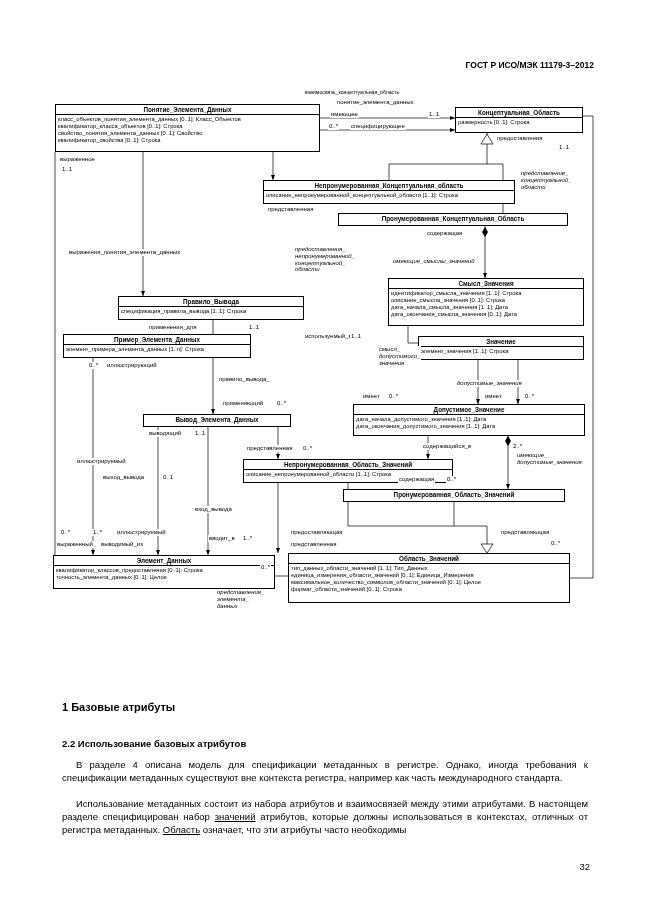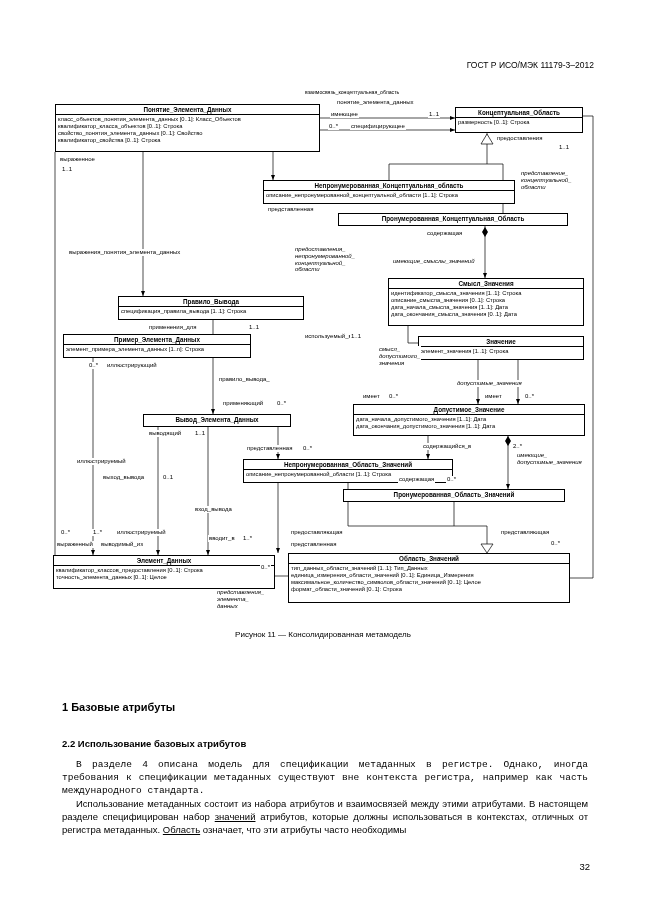--- a/index.html
+++ b/index.html
@@ -3,21 +3,21 @@
 <meta charset="utf-8">
 <style>
   * { margin:0; padding:0; box-sizing:border-box; }
   html,body { background:#9a9a9a; }
   .page {
     position:relative; width:646px; height:913px; margin:0 auto;
     background:#ffffff; color:#000;
     font-family:"Liberation Sans", sans-serif;
     overflow:hidden;
   }
-  .doc-header { position:absolute; top:60px; right:52px; font-size:8.5px; font-weight:normal;text-align:right; }
+  .doc-header { position:absolute; top:60px; right:52px; font-size:8.5px; font-weight:bold;text-align:right; }
 
   
   .diagram { position:absolute; left:48px; top:86px; width:552px; height:540px; }
   .diagram svg { position:absolute; left:0; top:0; }
   .cls {
     position:absolute; border:1px solid #000; background:#fff;
     font-size:5.8px; line-height:7px;
   }
   .cls-t {
     font-weight:bold; text-align:center; font-size:6.3px; line-height:9px;
@@ -30,21 +30,21 @@
     background:#fff; white-space:pre-line; padding:0 1px;
   }
   .elabel.it { font-style:italic; }
 
   
   .fig-caption { position:absolute; top:630px; left:0; width:100%; text-align:center; font-size:8px; }
   .note { position:absolute; top:648px; left:62px; width:526px; font-size:8px; line-height:10.5px; text-align:justify; text-indent:12px; }
   .h1 { position:absolute; top:701px; left:62px; font-size:11px; font-weight:bold; }
   .h2 { position:absolute; top:738px; left:62px; font-size:9.5px; font-weight:bold; }
   .para { position:absolute; left:62px; width:526px; font-size:9.5px; line-height:13px; text-align:justify; text-indent:14px; }
-  .p1 { top:758px;font-family:Liberation Mono, monospace; }
+  .p1 { top:758px; }
   .p2 { top:797px; }
   .u { text-decoration:underline; }
   .pagenum { position:absolute; top:861px; right:56px; font-size:9.5px; }
 </style>
 </head>
 <body>
 
 <div class="page">
 
   <div class="doc-header">ГОСТ Р ИСО/МЭК 11179-3–2012</div>
@@ -260,21 +260,20 @@
         <span class="elabel" style="left: 452px; top: 443px;">представляющая</span>
         <span class="elabel" style="left: 502px; top: 454px;">0..*</span>
         <span class="elabel it" style="left: 168px; top: 503px;">представления_
 элемента_
 данных</span>
         <span class="elabel" style="left: 212px; top: 478px;">0..*</span>
       </div>
 
   </div>
 
-  <div class="fig-caption">Рисунок 11 — Консолидированная метамодель</div>
 
 
   <div class="h1">1 Базовые атрибуты</div>
   <div class="h2">2.2 Использование базовых атрибутов</div>
 
   <div class="para p1">В разделе 4 описана модель для спецификации метаданных в регистре. Однако, иногда требования к спецификации метаданных существуют вне контекста регистра, например как часть международного стандарта.</div>
 
   <div class="para p2"><span>Использование метаданных состоит из набора атрибутов и взаимосвязей между этими атрибутами. В настоящем разделе специфицирован набор </span><span class="u">значений</span><span> атрибутов, которые должны использоваться в контекстах, отличных от регистра метаданных. </span><span class="u">Область</span><span> означает, что эти атрибуты часто необходимы</span></div>
 
   <div class="pagenum">32</div>

